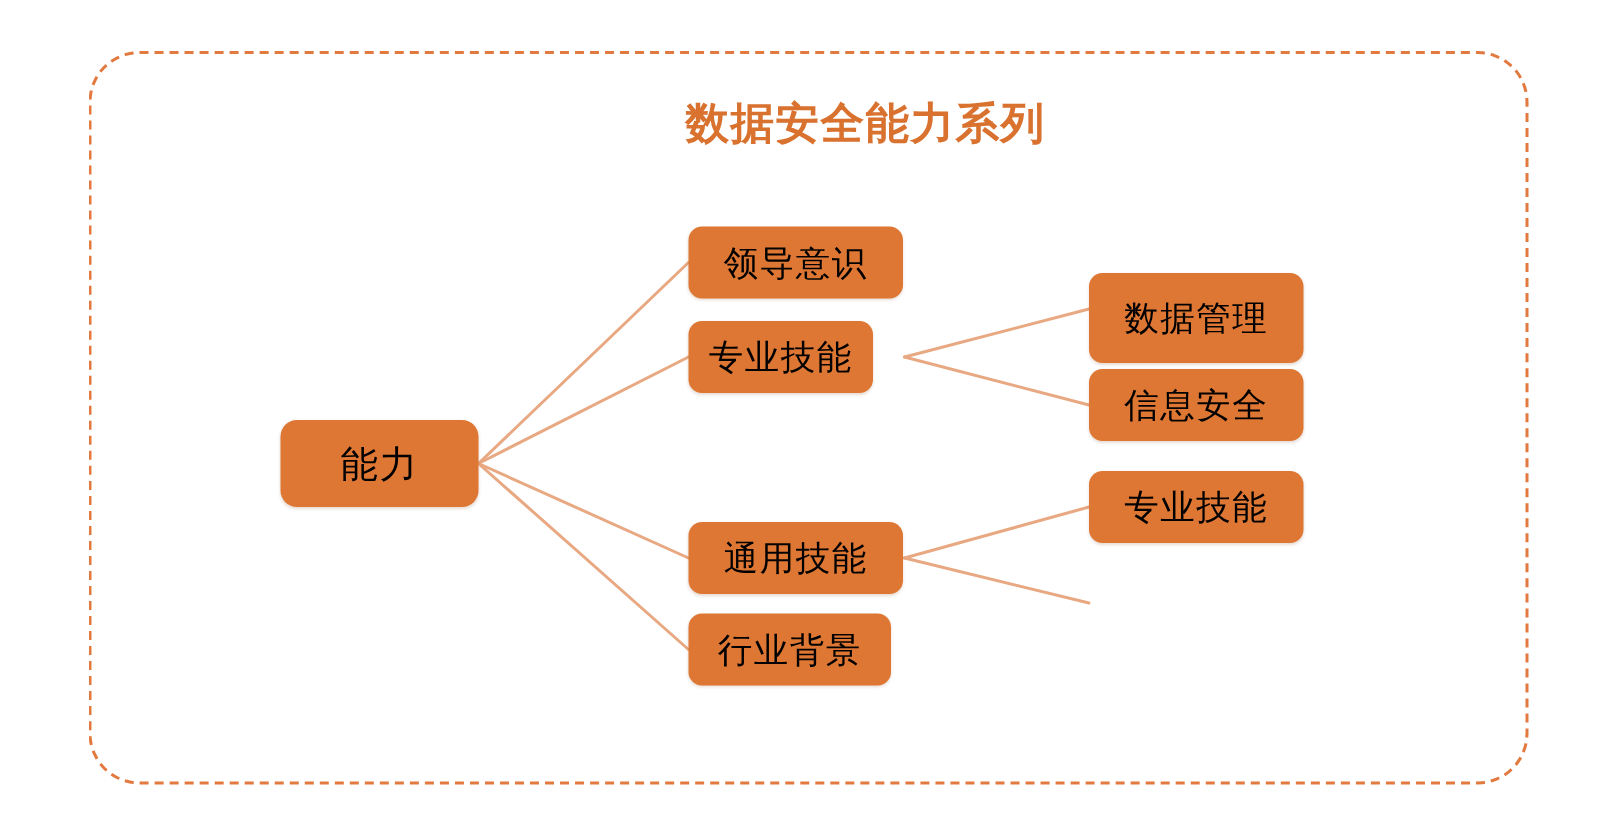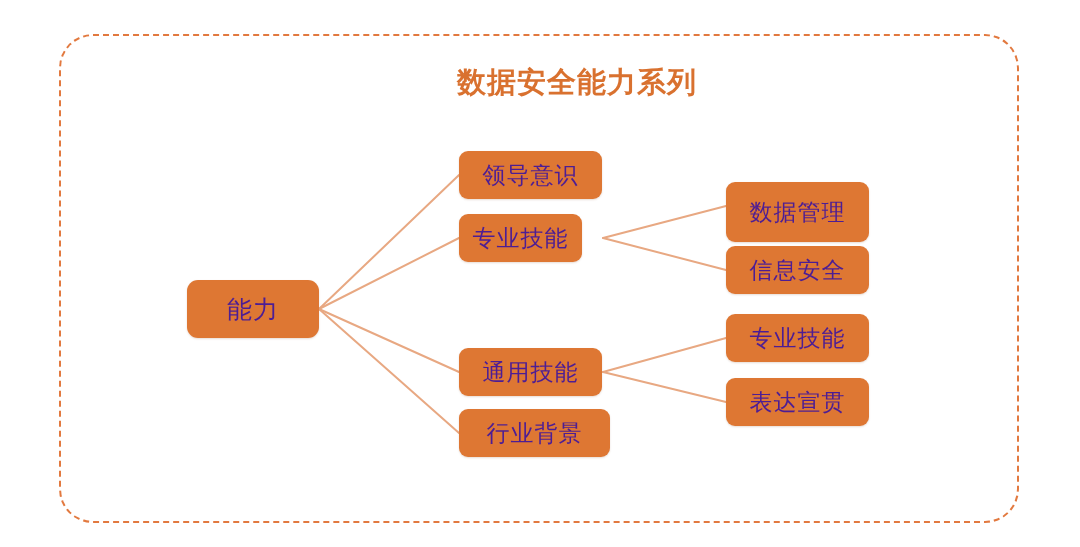--- a/index.html
+++ b/index.html
@@ -51,21 +51,21 @@
     letter-spacing: 1px;
     line-height: 40px;
     white-space: nowrap;
     padding-left: 37px;
   }
   
   .node {
     position: absolute;
     box-sizing: border-box;
     background: #DE7733;
-    color: #4c1d95;
+    color: #000000;
     border-radius: 9px;
     display: flex;
     align-items: center;
     justify-content: center;
     font-size: 23px;
     font-weight: normal;
     letter-spacing: 1px;
     white-space: nowrap;
     box-shadow: 0 1px 2px rgba(120,60,20,0.18);
   }
@@ -97,20 +97,19 @@
     </g>
   </svg>
 
   <div id="diagram-title">数据安全能力系列</div>
 
   <div class="node root" style="left:187px; top:280px; width:132px; height:58px;">能力</div>
 
   <div class="node" style="left:459px; top:151px; width:143px; height:48px;">领导意识</div>
   <div class="node" style="left:459px; top:214px; width:123px; height:48px;">专业技能</div>
   <div class="node" style="left:459px; top:348px; width:143px; height:48px;">通用技能</div>
-  <div class="node" style="left:459px; top:409px; width:151px; height:48px;">行业背景</div>
+  <div class="node" style="left:459px; top:409px; width:135px; height:48px;">行业背景</div>
 
   <div class="node" style="left:726px; top:182px; width:143px; height:60px;">数据管理</div>
   <div class="node" style="left:726px; top:246px; width:143px; height:48px;">信息安全</div>
   <div class="node" style="left:726px; top:314px; width:143px; height:48px;">专业技能</div>
-  <div class="node" style="left:726px; top:378px; width:143px; height:48px;">表达宣贯</div>
 
 </div>
 
 </body></html>

